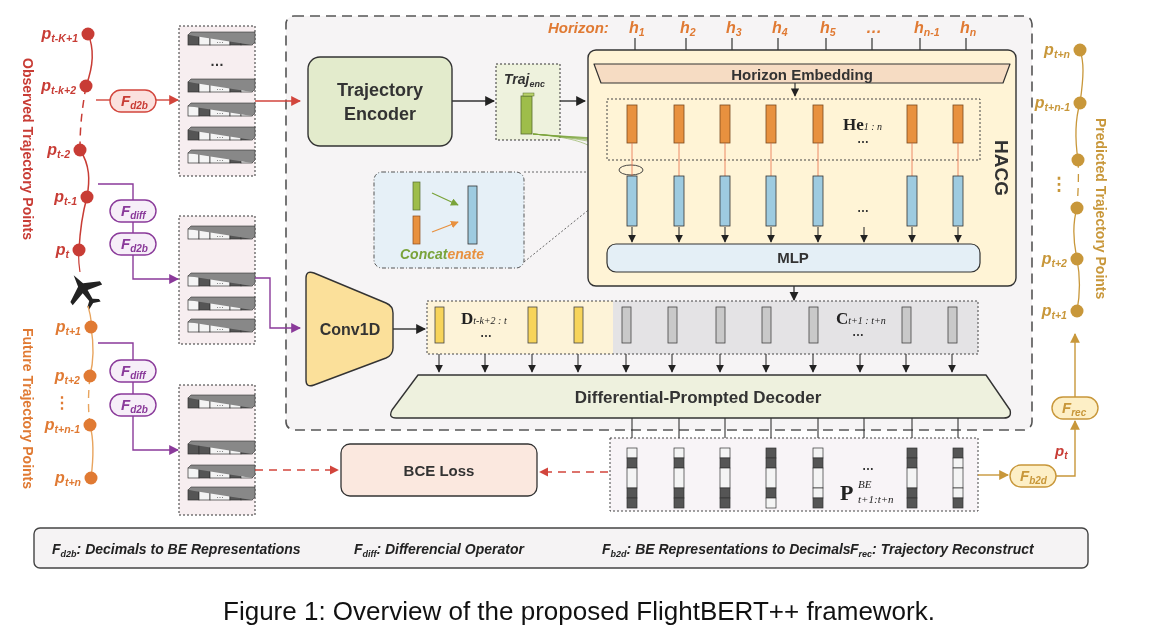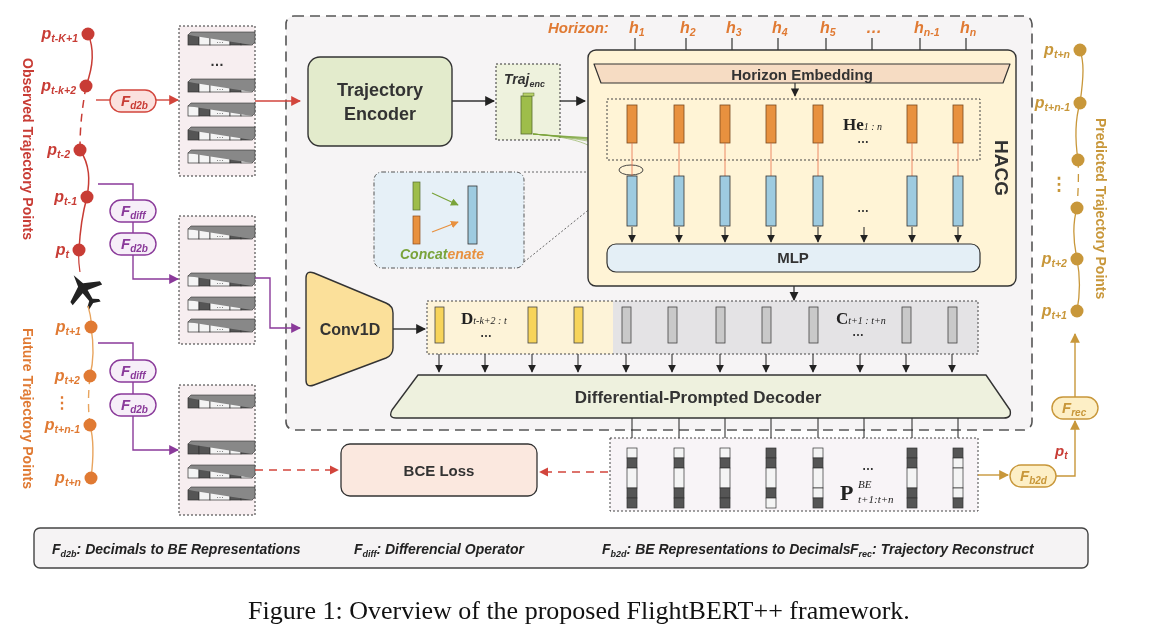--- a/index.html
+++ b/index.html
@@ -1,21 +1,21 @@
 <!DOCTYPE html>
 <html><head>
 <meta charset="utf-8">
 <style>
   html,body{margin:0;padding:0;background:#ffffff;}
   body{width:1168px;height:644px;overflow:hidden;position:relative;font-family:"Liberation Sans",sans-serif;}
   svg{position:absolute;left:0;top:0;}
   .lbl{font-family:"Liberation Sans",sans-serif;font-weight:bold;}
   .it{font-style:italic;}
   .serif{font-family:"Liberation Serif",serif;}
-  .caption{position:absolute;left:0;width:1158px;top:596px;text-align:center;font-family:Liberation Serif, serif;font-size:26px;color:#111;}
+  .caption{position:absolute;left:0;width:1158px;top:596px;text-align:center;font-family:Liberation Sans, sans-serif;font-size:26px;color:#111;}
 </style>
 </head>
 <body>
 
 <svg id="diagram" width="1168" height="590" viewBox="0 0 1168 590" xmlns="http://www.w3.org/2000/svg">
   <defs>
     <marker id="arrK" viewBox="0 0 10 10" refX="9" refY="5" markerWidth="7" markerHeight="7" orient="auto-start-reverse">
         <path d="M0,0 L10,5 L0,10 z" fill="#222"></path>
       </marker>
     <marker id="arrR" viewBox="0 0 10 10" refX="9" refY="5" markerWidth="7" markerHeight="7" orient="auto-start-reverse">

